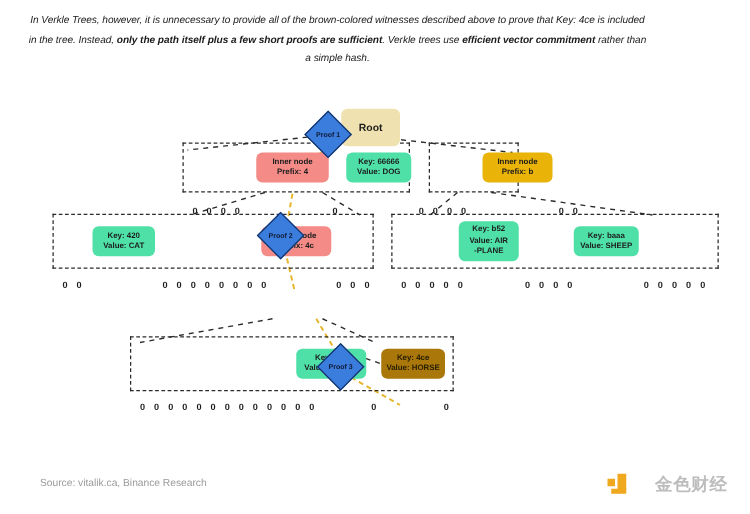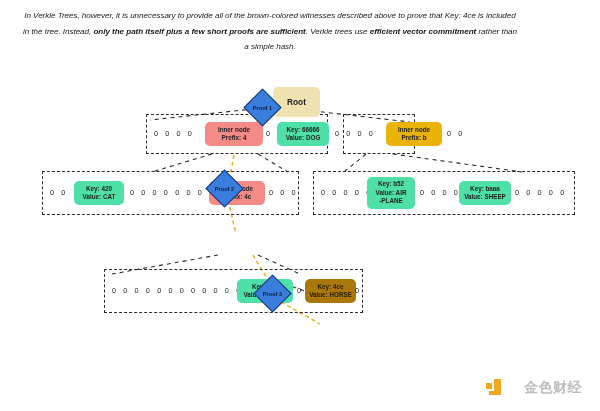--- a/index.html
+++ b/index.html
@@ -74,26 +74,27 @@
     font-size:5.6px;
     font-weight:bold;
     color:#101a33;
     white-space:nowrap;
   }
 
   
   .zeros{
     position:absolute;
     font-size:7.3px;
-    font-weight:normal;
+    font-weight:bold;
     color:#1c1c1c;
     letter-spacing:2.6px;
     white-space:nowrap;
     z-index:5;
     line-height:10px;
+    margin-top:35px;
   }
 
   
   .grp{
     position:absolute;
     box-sizing:border-box;
     border:1.1px dashed #2b2b2b;
     z-index:1;
   }
 
@@ -256,20 +257,21 @@
   <div class="node n-brown" style="left:305px;top:217px;width:51px;height:24px;">
     <span>Key: 4ce</span>
     <span>Value: HORSE</span>
   </div>
 
   <div class="zeros" style="left:355px;top:224px;">0</div>
 
 </div>
 
 <div id="footer">
+  <div id="source">Source: vitalik.ca, Binance Research</div>
   <div id="logo">
     <span class="mark">
       <i class="sq s1"></i>
         <i class="sq s2"></i>
         <i class="sq s3"></i>
     </span>
     <span class="txt">金色财经</span>
   </div>
 </div>
 

